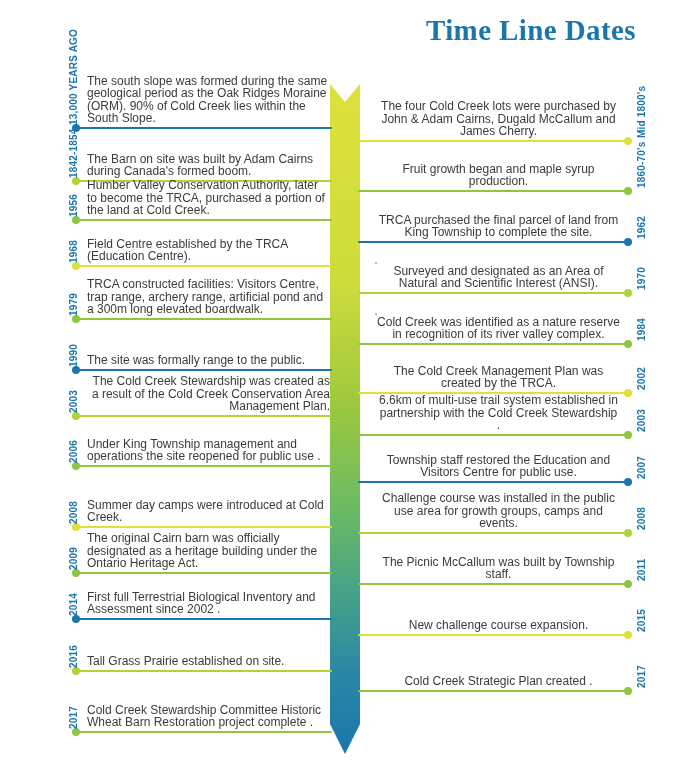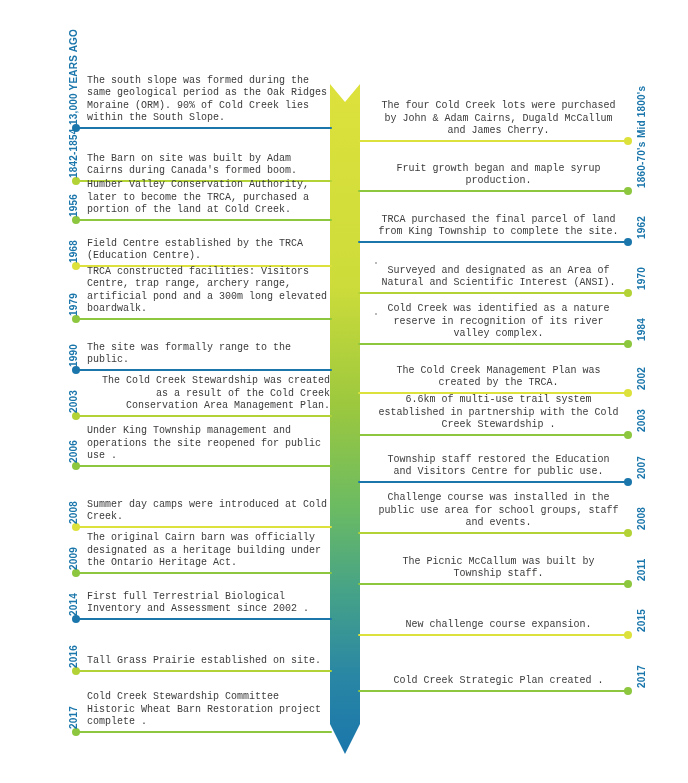--- a/index.html
+++ b/index.html
@@ -61,39 +61,40 @@
     letter-spacing:0.2px;
     white-space:nowrap;
     transform-origin:0 0;
   }
   .date.left{ transform:rotate(-90deg); }
   .date.right{ transform:rotate(-90deg); }
 
   
   .txt{
     position:absolute;
-    font-family:Liberation Mono, monospace;
-    font-size:10px;
+    font-family:Liberation Sans, sans-serif;
+    font-size:12px;
     line-height:12.2px;
     color:#3b3b3b;
   }
   .txt.left{ text-align:left; }
   .txt.right{ text-align:center; }
 
   .speck{
     position:absolute;
     width:2px;height:2px;
     background:#b9b9b9;
   }
 </style>
 </head>
 <body>
 
 <div id="page">
 
+  <div class="title">Time Line Dates</div>
 
   <div class="arrow-wrap">
     <svg width="30" height="682" viewBox="0 0 30 682" xmlns="http://www.w3.org/2000/svg">
       <defs>
         <linearGradient id="arrGrad" x1="0" y1="0" x2="0" y2="1">
           <stop offset="0%" stop-color="#dde13c"></stop>
           <stop offset="30%" stop-color="#cddc3a"></stop>
           <stop offset="48%" stop-color="#9cc83e"></stop>
           <stop offset="63%" stop-color="#6cbb62"></stop>
           <stop offset="76%" stop-color="#45a288"></stop>
@@ -192,21 +193,21 @@
       <div class="dot" style="background: rgb(141, 198, 63); top: 431px; left: 624px;"></div>
       <div class="date right" style="left: 636px; top: 432px;">2003</div>
       <div class="txt right" style="right: 68px; width: 243px; bottom: 352px; margin-top: 10px;">6.6km of multi-use trail system established in partnership with the Cold Creek Stewardship .</div>
       <div class="line" style="background: rgb(26, 118, 171); top: 481px; left: 358px; width: 270px;"></div>
       <div class="dot" style="background: rgb(26, 118, 171); top: 478px; left: 624px;"></div>
       <div class="date right" style="left: 636px; top: 479px;">2007</div>
       <div class="txt right" style="right: 68px; width: 243px; bottom: 305px;">Township staff restored the Education and Visitors Centre for public use.</div>
       <div class="line" style="background: rgb(179, 210, 54); top: 532px; left: 358px; width: 270px;"></div>
       <div class="dot" style="background: rgb(179, 210, 54); top: 529px; left: 624px;"></div>
       <div class="date right" style="left: 636px; top: 530px;">2008</div>
-      <div class="txt right" style="right: 68px; width: 243px; bottom: 254px;">Challenge course was installed in the public use area for school groups, staff and events.</div>
+      <div class="txt right" style="right: 68px; width: 243px; bottom: 254px;">Challenge course was installed in the public use area for growth groups, camps and events.</div>
       <div class="line" style="background: rgb(141, 198, 63); top: 583px; left: 358px; width: 270px;"></div>
       <div class="dot" style="background: rgb(141, 198, 63); top: 580px; left: 624px;"></div>
       <div class="date right" style="left: 636px; top: 581px;">2011</div>
       <div class="txt right" style="right: 68px; width: 243px; bottom: 203px;">The Picnic McCallum was built by Township staff.</div>
       <div class="line" style="background: rgb(221, 225, 60); top: 634px; left: 358px; width: 270px;"></div>
       <div class="dot" style="background: rgb(221, 225, 60); top: 631px; left: 624px;"></div>
       <div class="date right" style="left: 636px; top: 632px;">2015</div>
       <div class="txt right" style="right: 68px; width: 243px; bottom: 152px;">New challenge course expansion.</div>
       <div class="line" style="background: rgb(141, 198, 63); top: 690px; left: 358px; width: 270px;"></div>
       <div class="dot" style="background: rgb(141, 198, 63); top: 687px; left: 624px;"></div>

